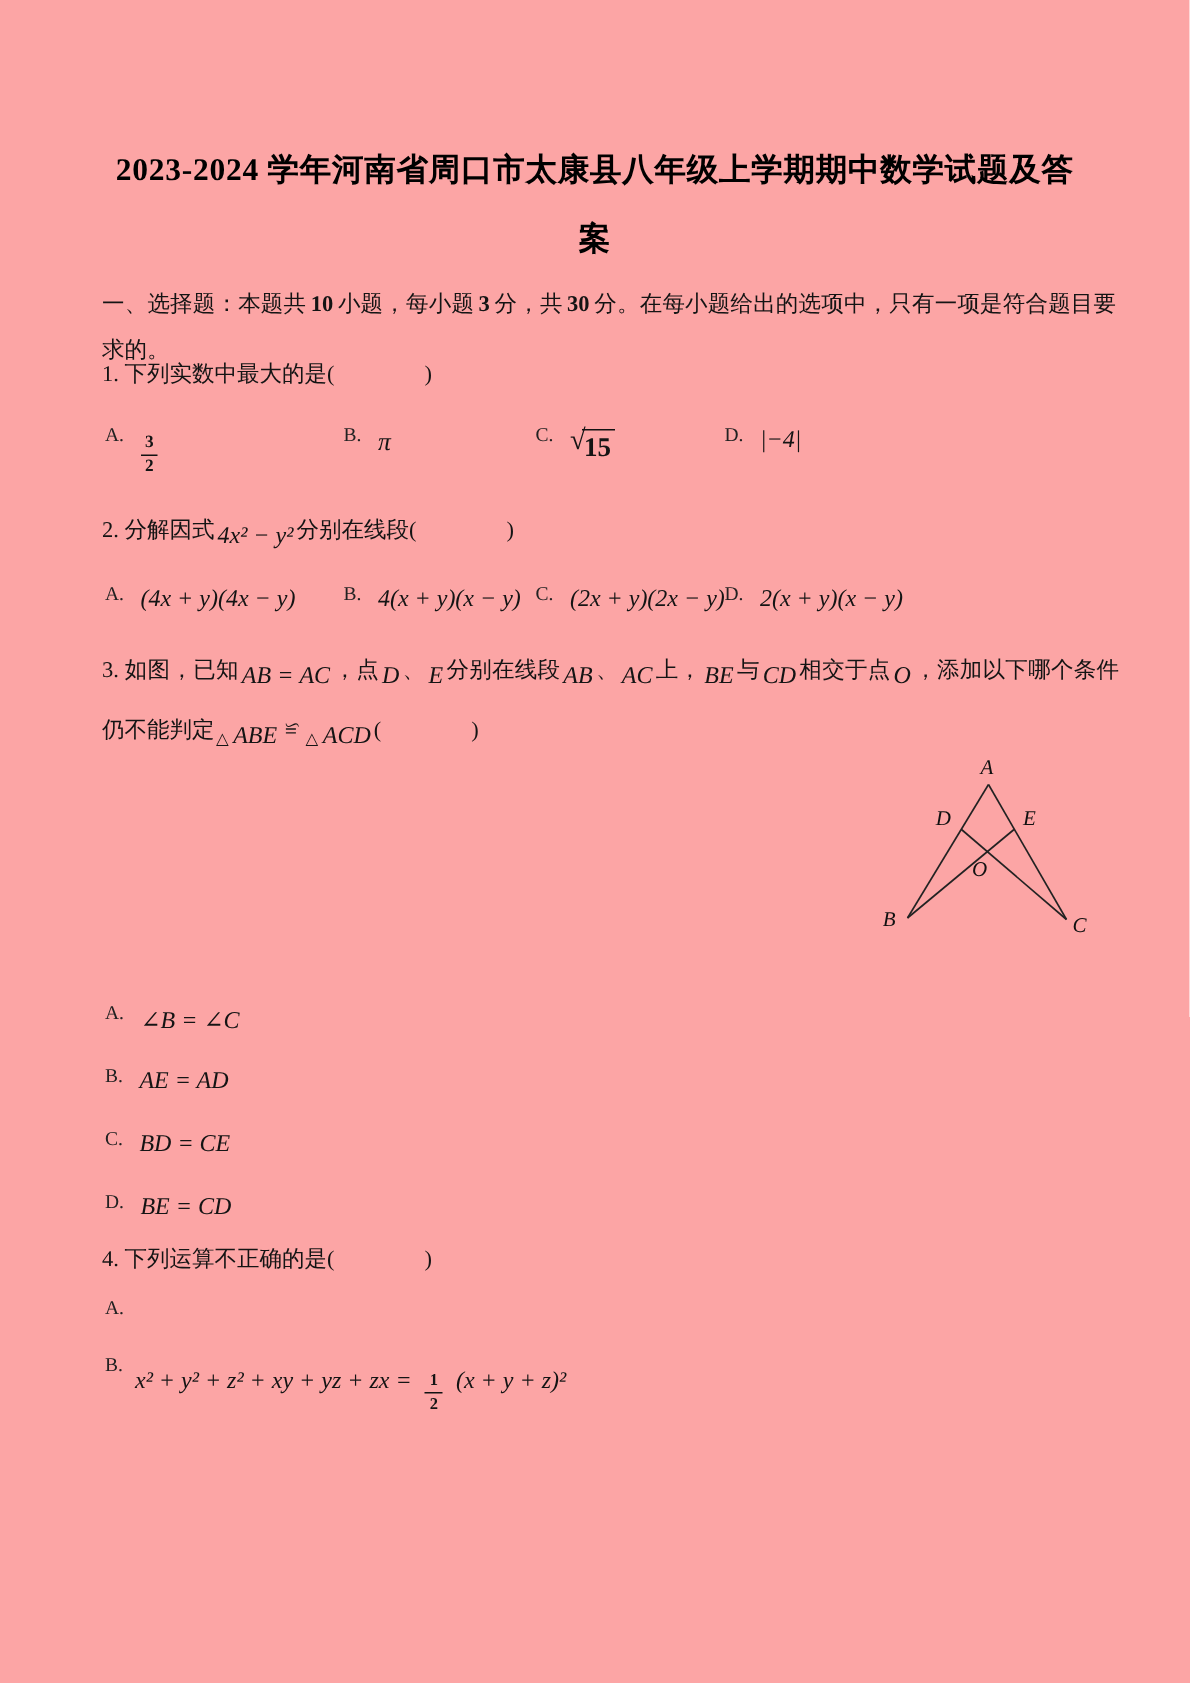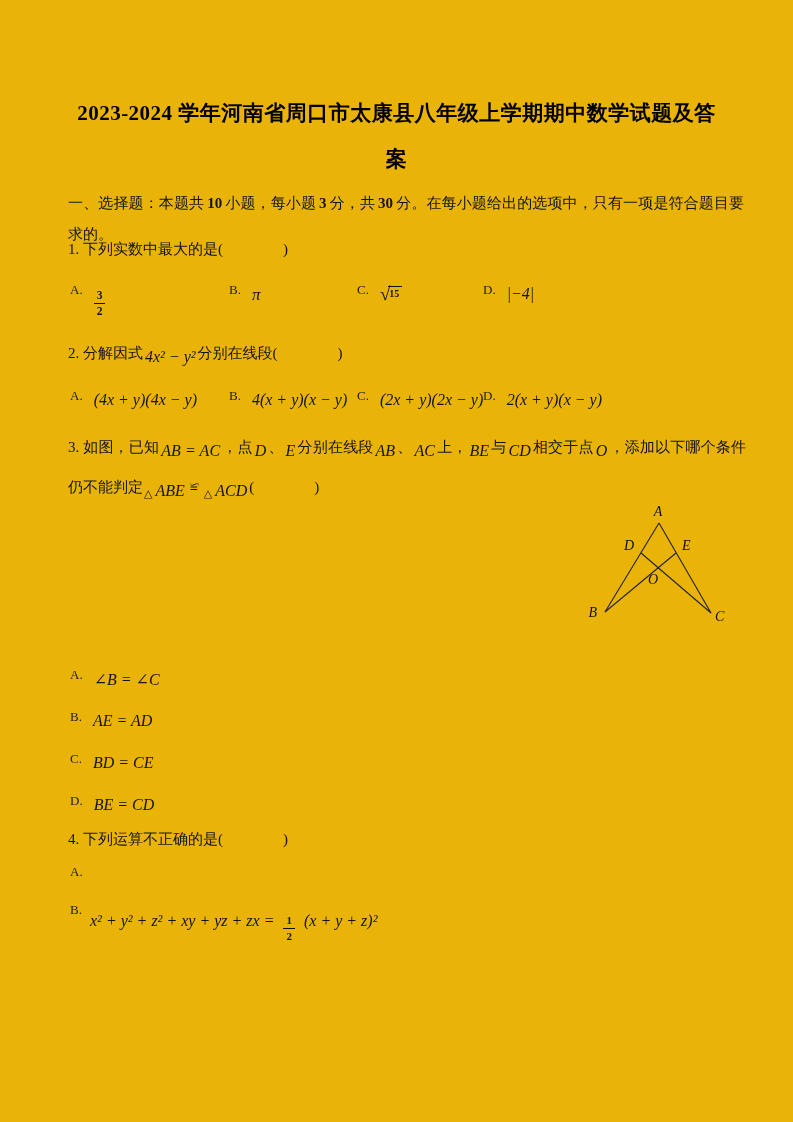--- a/index.html
+++ b/index.html
@@ -1,20 +1,20 @@
 <!DOCTYPE html>
 <html lang="zh"><head>
 <meta charset="utf-8">
 <style>
   html,body{margin:0;padding:0;background:#ffffff;}
   #page{
     position:relative;
     width:793px;height:1122px;
     margin:0 auto;
-    background:#eab308;
+    background:#fca5a5;
     font-family:"Liberation Serif","DejaVu Serif",serif;
     color:#141414;
     overflow:hidden;
   }
   .blk{position:absolute;margin:0;}
   .title-line{
     position:absolute;left:0;right:0;text-align:center;
     font-weight:bold;font-size:21px;color:#000;letter-spacing:.5px;
   }
   .intro{
@@ -44,21 +44,21 @@
     display:inline-block;text-align:center;
     font-size:11.5px;font-weight:600;font-style:normal;
     position:relative;top:8px;line-height:1.15;
   }
   .frac .num{display:block;border-bottom:1px solid #111;padding:0 3px 1px;}
   .frac .den{display:block;padding-top:1px;}
   .frac-inline{top:2px;font-size:11px;margin:0 3px;}
   .sqrt{display:inline-flex;position:relative;top:3px;align-items:flex-start;}
   .rs{font-size:19px;line-height:1;font-style:normal;}
   .rd{
-    border-top:1.5px solid #111;font-size:10px;font-weight:600;font-style:normal;
+    border-top:1.5px solid #111;font-size:18px;font-weight:600;font-style:normal;
     padding:2px 3px 0 1px;margin-left:-2px;margin-top:2px;line-height:1;
   }
   .pi{font-size:17px;}
   .fig{position:absolute;}
   .fig line{stroke:#222;stroke-width:1.1;}
   .fl{
     font-family:"Liberation Serif","DejaVu Serif",serif;
     font-style:italic;font-size:14px;fill:#111;
   }
   .formula-row{position:absolute;display:inline-flex;align-items:flex-start;gap:6px;}

